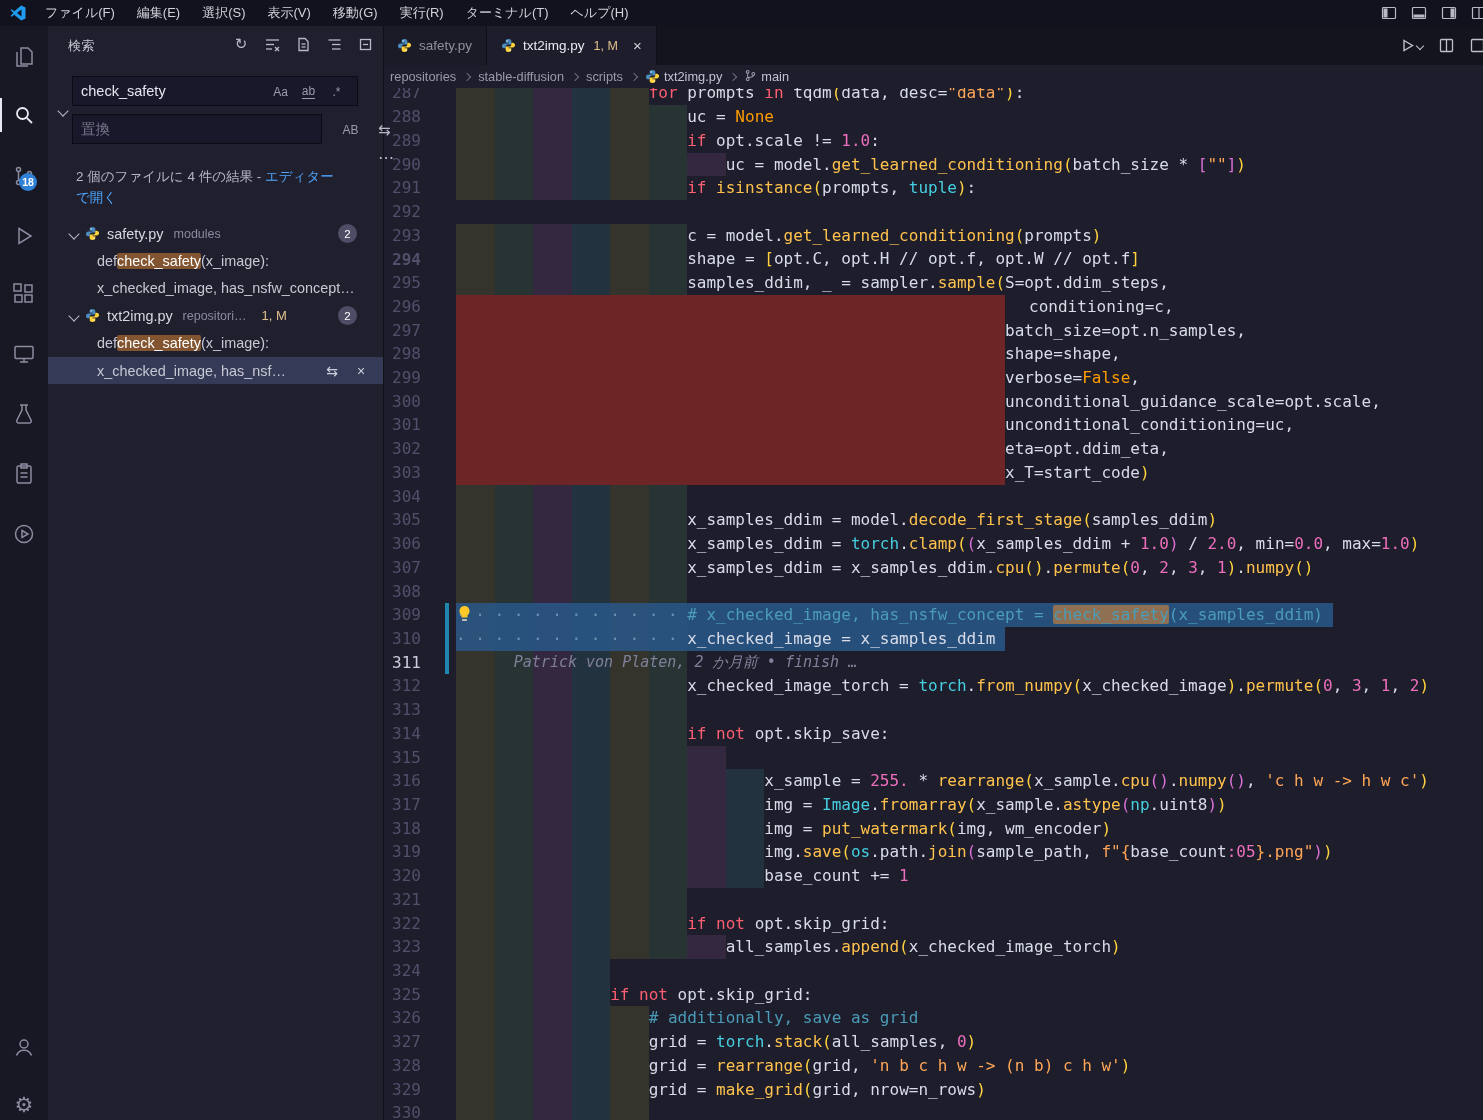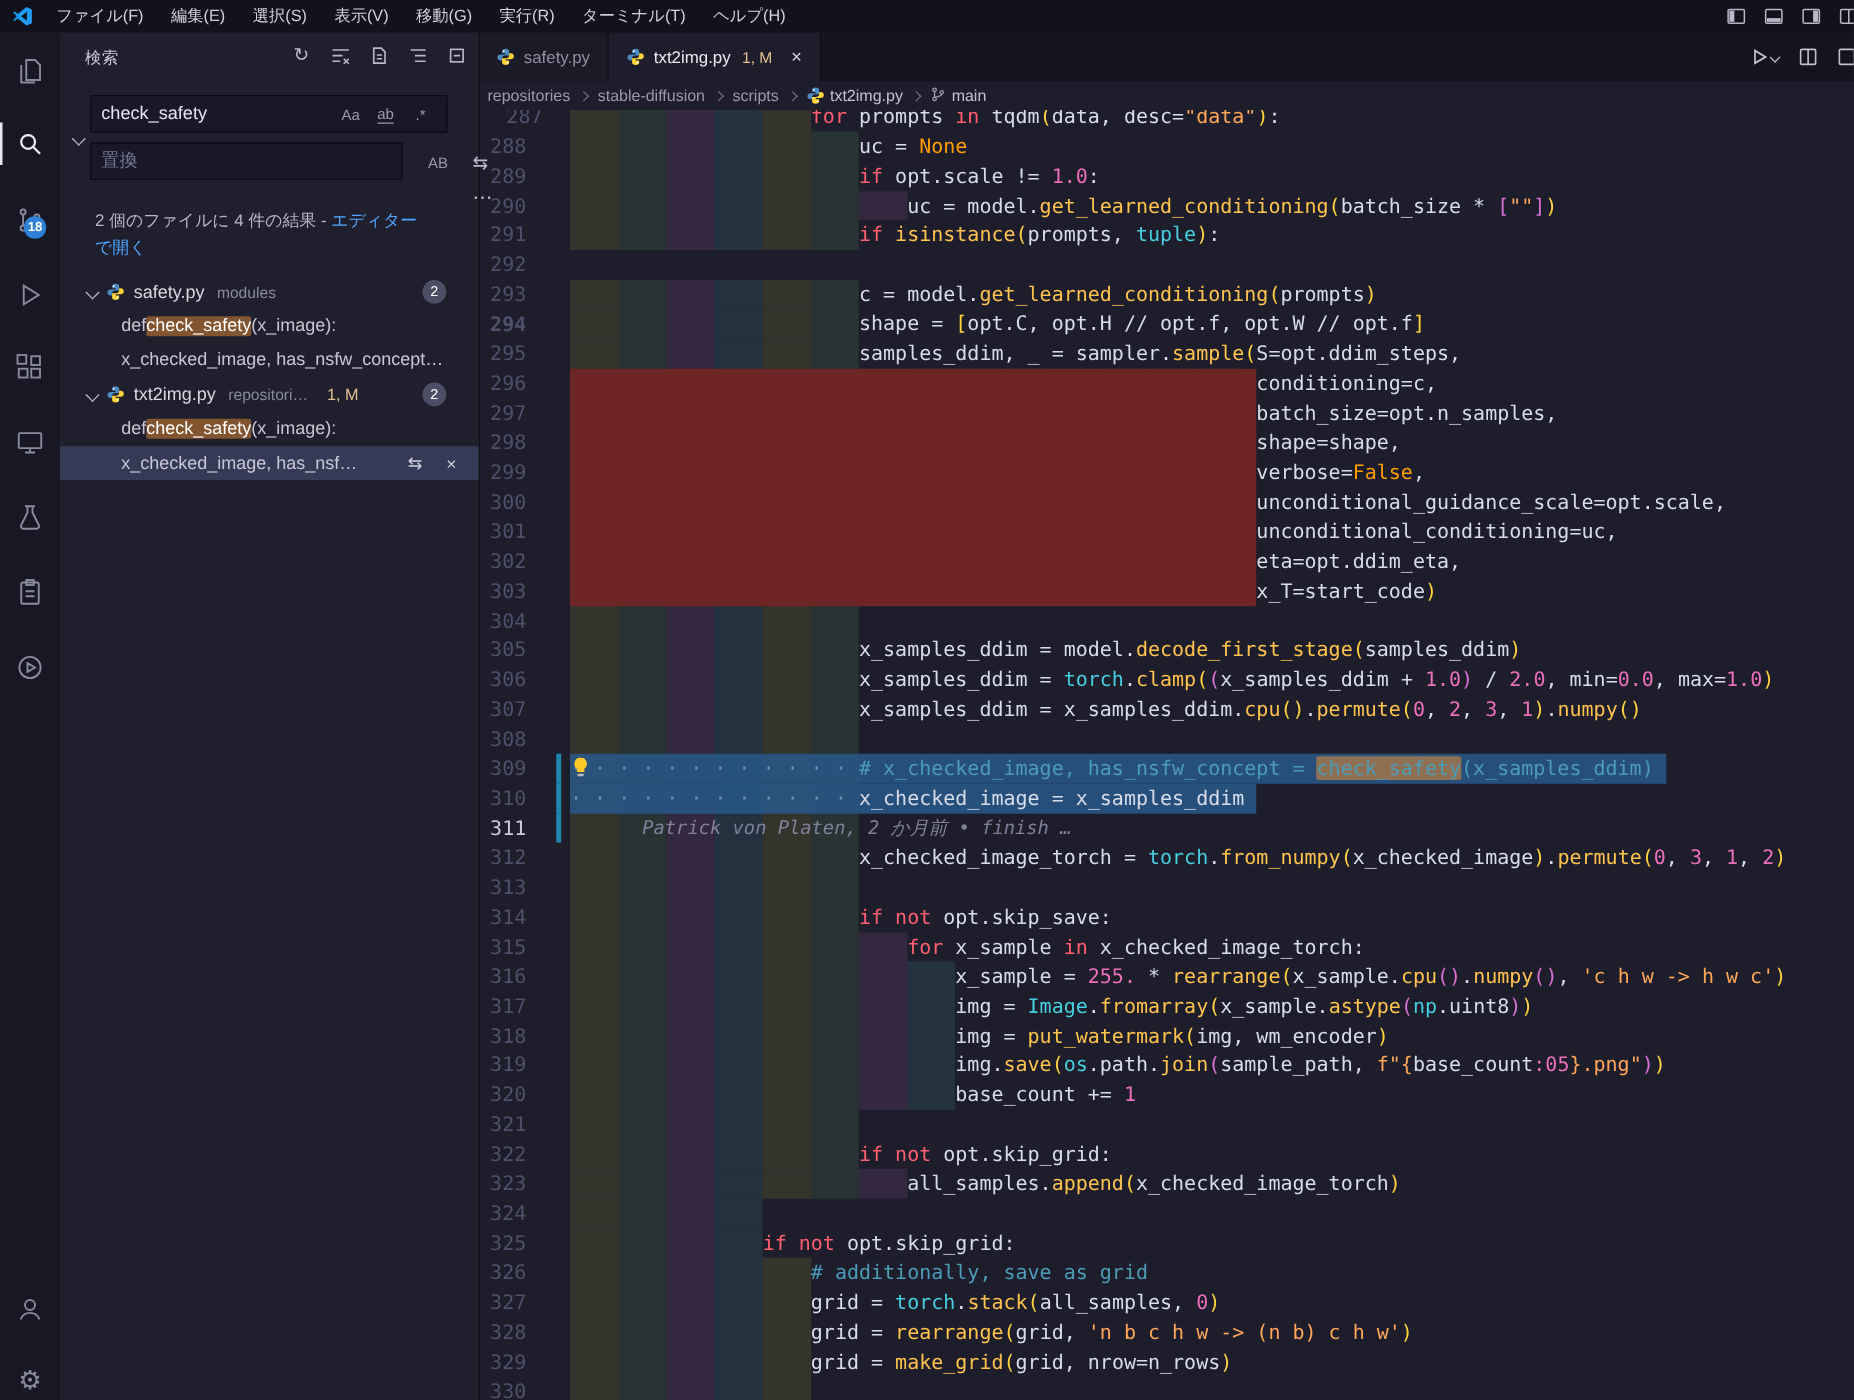--- a/index.html
+++ b/index.html
@@ -400,21 +400,21 @@
             <circle cx="11.5" cy="6" r="1.7"></circle>
             <path d="M4.5 5.2v5.6"></path>
             <path d="M11.5 7.7c0 3-5 2-7 3.3"></path>
           </svg>
         </span>
         <span>main</span>
       </span>
     </div>
   <div class="code-view">
     <div id="gutter">
-        <div class="gl" style="top: -6.6px; height: 23.72px; line-height: 23.72px; margin-left: 13px;">287</div>
+        <div class="gl" style="top: -6.6px; height: 23.72px; line-height: 23.72px;">287</div>
         <div class="gl" style="top: 17.12px; height: 23.72px; line-height: 23.72px;">288</div>
         <div class="gl" style="top: 40.84px; height: 23.72px; line-height: 23.72px;">289</div>
         <div class="gl" style="top: 64.56px; height: 23.72px; line-height: 23.72px;">290</div>
         <div class="gl" style="top: 88.28px; height: 23.72px; line-height: 23.72px;">291</div>
         <div class="gl" style="top: 112px; height: 23.72px; line-height: 23.72px;">292</div>
         <div class="gl" style="top: 135.72px; height: 23.72px; line-height: 23.72px;">293</div>
         <div class="gl" style="top: 160px; height: 23.72px; line-height: 23.72px; font-weight: bold;">294</div>
         <div class="gl" style="top: 183.16px; height: 23.72px; line-height: 23.72px;">295</div>
         <div class="gl" style="top: 206.88px; height: 23.72px; line-height: 23.72px;">296</div>
         <div class="gl" style="top: 230.6px; height: 23.72px; line-height: 23.72px;">297</div>
@@ -533,21 +533,21 @@
           <span class="band" style="left: 154.128px; width: 38.532px; background: rgba(255, 255, 64, 0.1);"></span>
           <span class="band" style="left: 192.66px; width: 38.532px; background: rgba(127, 255, 127, 0.1);"></span>
           <span class="band" style="left: 231.192px; width: 38.532px; background: rgba(255, 127, 255, 0.1);"></span>
           <span class="band" style="left: 269.724px; width: 38.532px; background: rgba(79, 236, 236, 0.1);"></span>
           <span class="band" style="left: 308.256px; width: 38.532px; background: rgba(255, 255, 64, 0.1);"></span>
           <span class="band" style="left: 346.788px; width: 38.532px; background: rgba(127, 255, 127, 0.1);"></span>
           <span class="band" style="left: 385.32px; width: 38.532px; background: rgba(255, 127, 255, 0.1);"></span>
           <span class="band" style="left: 423.852px; width: 38.532px; background: rgba(79, 236, 236, 0.1);"></span>
           <span class="band" style="left: 462.384px; width: 38.532px; background: rgba(255, 255, 64, 0.1);"></span>
           <span class="band" style="left: 500.916px; width: 38.532px; background: rgba(127, 255, 127, 0.1);"></span>
-          <span class="ct" style="left: 549.081px;"><span class="tk-w">conditioning=c,</span></span>
+          <span class="ct" style="left: 549.081px; padding-left: 24px;"><span class="tk-w">conditioning=c,</span></span>
         </div>
         <div class="cl" style="top: 230.6px; height: 23.72px; line-height: 23.72px;">
           <span class="band" style="left: 0px; width: 38.532px; background: rgba(255, 255, 64, 0.1);"></span>
           <span class="band" style="left: 38.532px; width: 38.532px; background: rgba(127, 255, 127, 0.1);"></span>
           <span class="band" style="left: 77.064px; width: 38.532px; background: rgba(255, 127, 255, 0.1);"></span>
           <span class="band" style="left: 115.596px; width: 38.532px; background: rgba(79, 236, 236, 0.1);"></span>
           <span class="band" style="left: 154.128px; width: 38.532px; background: rgba(255, 255, 64, 0.1);"></span>
           <span class="band" style="left: 192.66px; width: 38.532px; background: rgba(127, 255, 127, 0.1);"></span>
           <span class="band" style="left: 231.192px; width: 38.532px; background: rgba(255, 127, 255, 0.1);"></span>
           <span class="band" style="left: 269.724px; width: 38.532px; background: rgba(79, 236, 236, 0.1);"></span>
@@ -768,21 +768,20 @@
           <span class="ct" style="left: 231.192px;"><span class="tk-k">if</span><span class="tk-w"> </span><span class="tk-k">not</span><span class="tk-w"> opt.skip_save:</span></span>
         </div>
         <div class="cl" style="top: 657.56px; height: 23.72px; line-height: 23.72px;">
           <span class="band" style="left: 0px; width: 38.532px; background: rgba(255, 255, 64, 0.1);"></span>
           <span class="band" style="left: 38.532px; width: 38.532px; background: rgba(127, 255, 127, 0.1);"></span>
           <span class="band" style="left: 77.064px; width: 38.532px; background: rgba(255, 127, 255, 0.1);"></span>
           <span class="band" style="left: 115.596px; width: 38.532px; background: rgba(79, 236, 236, 0.1);"></span>
           <span class="band" style="left: 154.128px; width: 38.532px; background: rgba(255, 255, 64, 0.1);"></span>
           <span class="band" style="left: 192.66px; width: 38.532px; background: rgba(127, 255, 127, 0.1);"></span>
           <span class="band" style="left: 231.192px; width: 38.532px; background: rgba(255, 127, 255, 0.1);"></span>
-          <span class="ct" style="left: 269.724px;"><span class="tk-k">for</span><span class="tk-w"> x_sample </span><span class="tk-k">in</span><span class="tk-w"> x_checked_image_torch:</span></span>
         </div>
         <div class="cl" style="top: 681.28px; height: 23.72px; line-height: 23.72px;">
           <span class="band" style="left: 0px; width: 38.532px; background: rgba(255, 255, 64, 0.1);"></span>
           <span class="band" style="left: 38.532px; width: 38.532px; background: rgba(127, 255, 127, 0.1);"></span>
           <span class="band" style="left: 77.064px; width: 38.532px; background: rgba(255, 127, 255, 0.1);"></span>
           <span class="band" style="left: 115.596px; width: 38.532px; background: rgba(79, 236, 236, 0.1);"></span>
           <span class="band" style="left: 154.128px; width: 38.532px; background: rgba(255, 255, 64, 0.1);"></span>
           <span class="band" style="left: 192.66px; width: 38.532px; background: rgba(127, 255, 127, 0.1);"></span>
           <span class="band" style="left: 231.192px; width: 38.532px; background: rgba(255, 127, 255, 0.1);"></span>
           <span class="band" style="left: 269.724px; width: 38.532px; background: rgba(79, 236, 236, 0.1);"></span>

